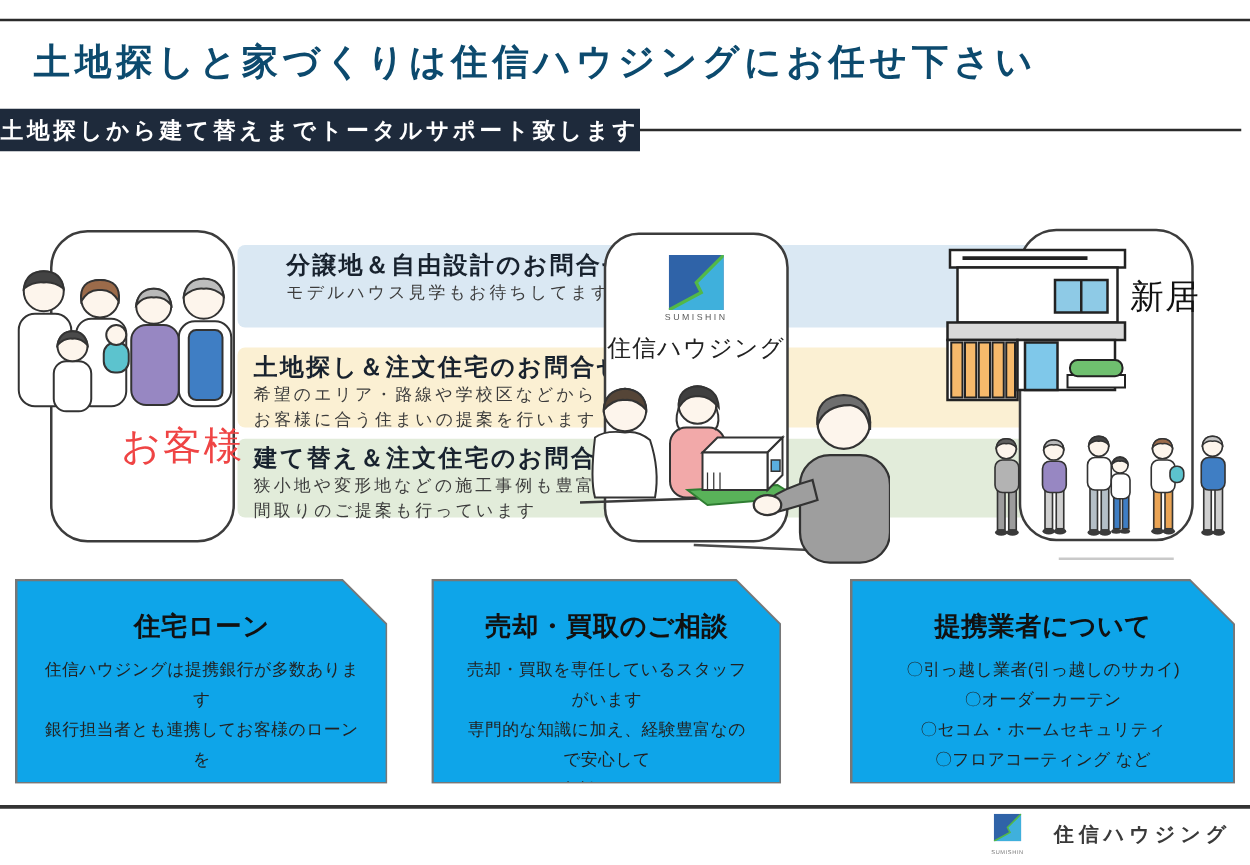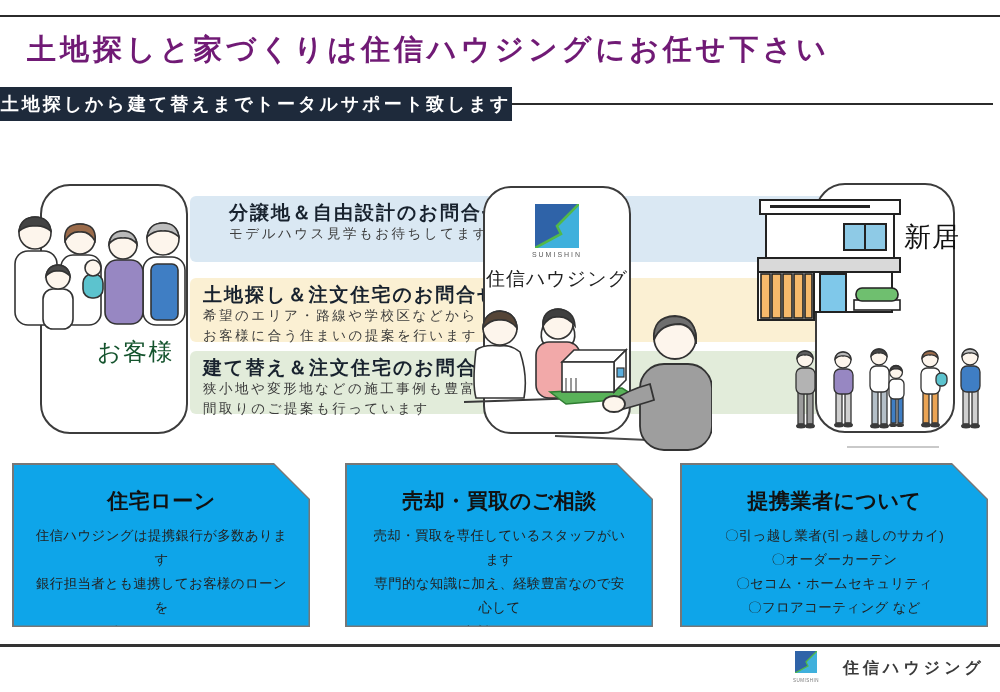--- a/index.html
+++ b/index.html
@@ -6,21 +6,21 @@
   html,body { background:#e9e9e9; }
   body { font-family:"Liberation Sans","DejaVu Sans",sans-serif; }
   .page {
     position:relative; width:1000px; height:692px; background:#ffffff;
     overflow:hidden; margin:0 auto; color:#1a1a1a;
   }
   
   .top-rule { position:absolute; left:0; top:15px; width:1000px; height:2px; background:#2b2b2b; }
   .page-title {
     position:absolute; left:27px; top:30px; font-size:29px; font-weight:700;
-    letter-spacing:4px; color:#701a75;
+    letter-spacing:4px; color:#0c4a6e;
   }
   .banner {
     position:absolute; left:0; top:87px; width:512px; height:34px;
     display:flex; align-items:center; justify-content:center;
     color:#fff; font-size:18px; font-weight:700; letter-spacing:3px;
   }
   .banner-rule { position:absolute; left:512px; top:103px; width:481px; height:2px; background:#2b2b2b; }
   .quote {
     position:absolute; left:8px; top:138px; width:988px;
     font-size:14px; font-weight:700; letter-spacing:0.4px; color:#333; white-space:nowrap;
@@ -30,38 +30,38 @@
   .band-blue   { top:196px; height:66px;padding-left:39px; }
   .band-yellow { top:278px; height:64px; }
   .band-green  { top:351px; height:63px; }
   .band-heading { font-size:19px; font-weight:700; letter-spacing:2px; color:#18222e; line-height:23px; }
   .band-line { font-size:13.5px; letter-spacing:2.5px; color:#3c3c3c; line-height:20px; }
   
   .round-box { position:absolute; background:#fff; border:2px solid #3c3c3c; z-index:2; }
   .customer-box { left:40px;  top:184px; width:148px; height:250px; border-radius:30px; }
   .company-box  { left:483px; top:186px; width:148px; height:248px; border-radius:28px; text-align:center; }
   .newhome-box  { left:815px; top:183px; width:140px; height:250px; border-radius:30px; }
-  .customer-label { position:absolute; left:97px; top:336px; z-index:4; font-size:24px; letter-spacing:1.5px; color:#14532d; font-weight:500; }
+  .customer-label { position:absolute; left:97px; top:336px; z-index:4; font-size:31px; letter-spacing:1.5px; color:#ef4444; font-weight:500; }
   .newhome-label  { position:absolute; left:904px; top:219px; z-index:4; font-size:27px; letter-spacing:1px; color:#111; font-weight:500; }
   .company-logo { margin:16px auto 3px auto; display:block; }
   .company-logo-caption { font-size:7px; letter-spacing:2px; color:#5a5a5a; }
   .company-name { margin-top:8px; font-size:19px; letter-spacing:1px; color:#222; font-weight:500; }
   .illus { position:absolute; z-index:3; }
   .family-illus       { left:5px;   top:200px; }
   .consult-illus      { left:462px; top:292px; }
   .house-illus        { left:756px; top:194px; }
   .standing-illus     { left:790px; top:345px; }
   .ground-shadow { position:absolute; left:847px; top:446px; width:92px; height:2px; background:#c9c9c9; z-index:1; }
   
   .cutbox { position:absolute; top:463px; height:164px; background:#777; z-index:1;
     clip-path:polygon(0 0, calc(100% - 36px) 0, 100% 36px, 100% 100%, 0 100%); }
   .cutbox-inner { position:absolute; inset:1.5px; background:#0ea5e9; padding:22px 20px 16px 21px;
     clip-path:polygon(0 0, calc(100% - 35px) 0, 100% 35px, 100% 100%, 0 100%);text-align:center; }
   .cutbox-1 { left:12px;  width:298px; }
-  .cutbox-2 { left:345px; width:308px; }
+  .cutbox-2 { left:345px; width:280px; }
   .cutbox-3 { left:680px; width:308px; }
   .cutbox-title { font-size:21px; font-weight:700; color:#111; letter-spacing:0.5px; margin-bottom:9px; }
   .cutbox-line { font-size:13.5px; color:#222; letter-spacing:0.3px; line-height:24px; }
   
   .footer-rule { position:absolute; left:0; top:644px; width:1000px; height:2.5px; background:#333; }
   .footer-left { position:absolute; left:17px; top:658px; font-size:16px; letter-spacing:3.5px; color:#333; font-weight:500; }
   .footer-brand { position:absolute; left:793px; top:651px; display:flex; align-items:flex-start; gap:24px; }
   .footer-logo-wrap { text-align:center; }
   .footer-logo-caption { font-size:4.5px; letter-spacing:0.5px; color:#777; display:block; margin-top:1px; }
   .footer-brand-name { font-size:16px; letter-spacing:4px; color:#3a3a3a; font-weight:600; margin-top:7px; }

